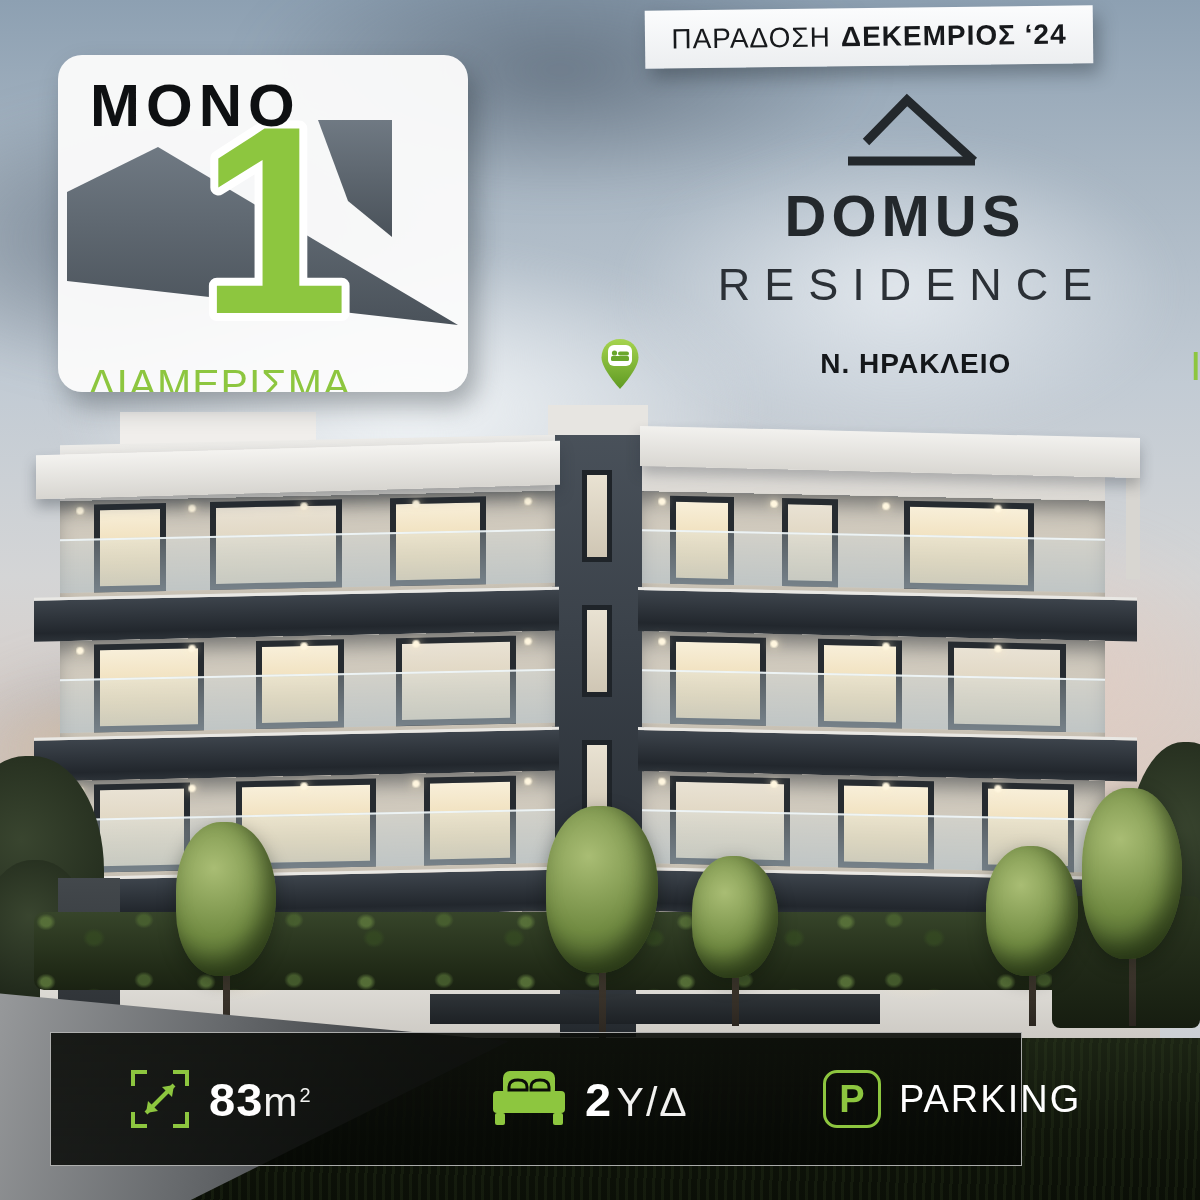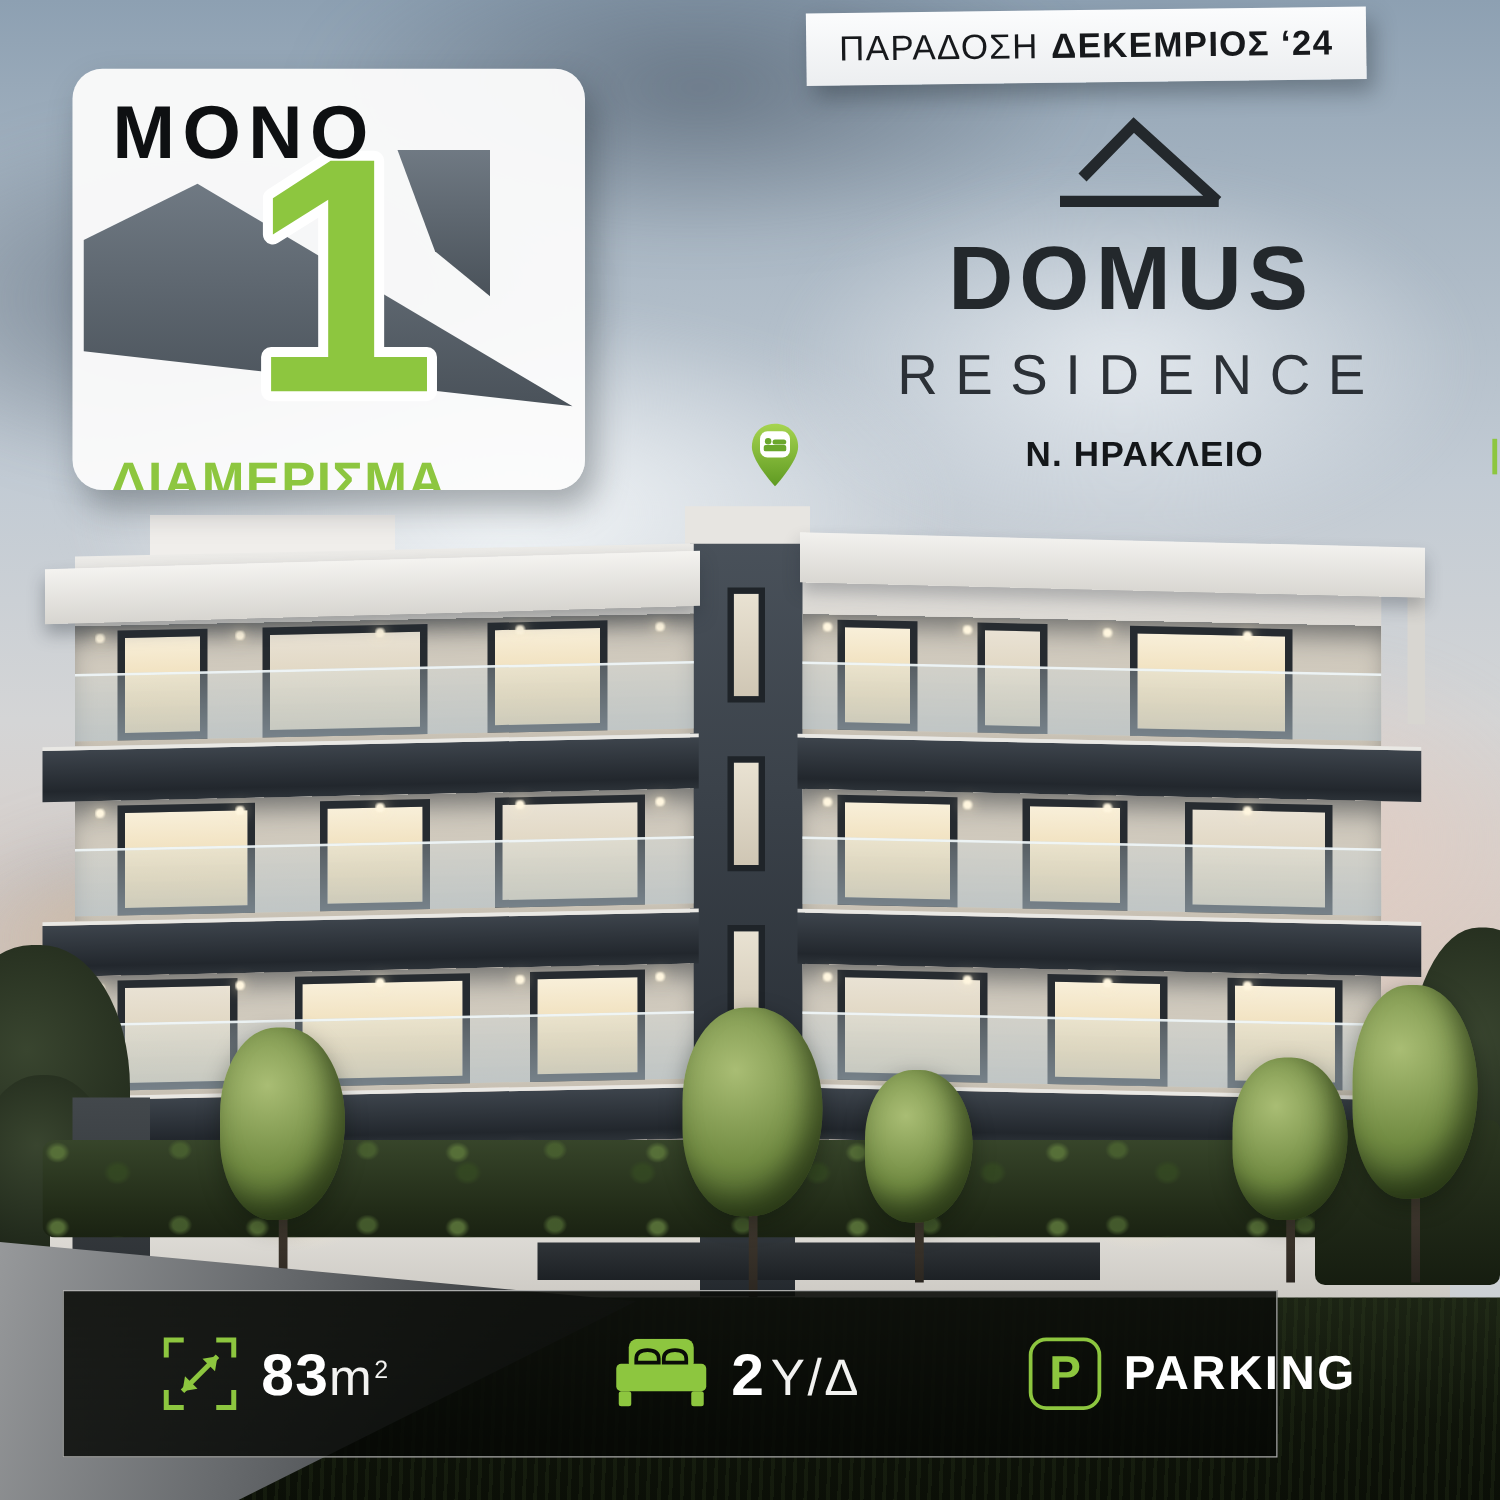--- a/index.html
+++ b/index.html
@@ -78,46 +78,46 @@
   
   .bar{position:absolute;left:50px;top:1032px;width:972px;height:134px;z-index:7;
     background:linear-gradient(180deg,rgba(12,14,10,.9),rgba(5,7,4,.84));
     border:1px solid rgba(255,255,255,.65);}
   .feat{position:absolute;top:0;height:100%;display:flex;align-items:center;gap:18px;color:#fff;}
   .f1{left:78px;} .f2{left:440px;} .f3{left:772px;}
   .fval{font-size:47px;font-weight:800;letter-spacing:1px;}
   .funit{font-size:41px;font-weight:400;color:#f2f2f0;}
   .funit.thin{font-weight:300;letter-spacing:2px;}
   .fsup{font-size:20px;font-weight:400;vertical-align:14px;margin-left:2px;color:#f2f2f0;}
-  .flabel{font-size:38px;font-weight:700;letter-spacing:2px;}
+  .flabel{font-size:38px;font-weight:400;letter-spacing:2px;}
   .pbox{width:58px;height:58px;border:3px solid #8dc63f;border-radius:14px;display:flex;align-items:center;justify-content:center;}
   .pbox span{color:#8dc63f;font-size:38px;font-weight:800;line-height:1;}
 
   
   .deliver{position:absolute;left:645px;top:8px;width:448px;height:58px;z-index:9;
     background:linear-gradient(180deg,#fbfcfd,#eceef0);transform:rotate(-0.7deg);
     box-shadow:6px 10px 18px rgba(30,36,44,.35);
     display:flex;align-items:center;justify-content:center;gap:10px;
     color:#17191c;font-size:28px;letter-spacing:1px;}
   .deliver .lt{font-weight:300;}
   .deliver .bd{font-weight:800;}
 
   
   .avail{position:absolute;left:58px;top:55px;width:410px;height:337px;z-index:9;
     background:rgba(251,251,251,.96);border-radius:24px;overflow:hidden;
     box-shadow:8px 14px 26px rgba(30,36,44,.35);}
   .avail .mono{position:absolute;left:32px;top:16px;font-size:60px;font-weight:800;letter-spacing:6px;color:#0e1012;}
   .avail .l1{position:absolute;left:30px;top:262px;font-size:39px;font-weight:800;letter-spacing:1px;color:#0e1012;}
-  .avail .l2{position:absolute;left:30px;top:306px;font-size:41px;font-weight:700;letter-spacing:1px;color:#8dc63f;}
+  .avail .l2{position:absolute;left:30px;top:306px;font-size:41px;font-weight:400;letter-spacing:1px;color:#8dc63f;}
   .houseSvg{position:absolute;left:0;top:0;}
 
   
   .logo{position:absolute;left:640px;top:92px;width:530px;z-index:8;text-align:center;color:#23282c;}
   .logo .tri{display:block;margin:0 auto;}
-  .logo .nm{margin-top:16px;font-size:72px;font-weight:700;letter-spacing:5px;color:#23282c;}
+  .logo .nm{margin-top:16px;font-size:58px;font-weight:700;letter-spacing:5px;color:#23282c;}
   .logo .sub{margin-top:10px;font-size:45px;font-weight:100;letter-spacing:14px;margin-right:-14px;color:#2b3036;}
   .locline{position:absolute;left:600px;top:338px;width:600px;z-index:8;display:flex;align-items:center;justify-content:space-between;gap:12px;}
   .locline .txt{font-size:28px;font-weight:800;color:#14171a;letter-spacing:1px;}
   .locline .sep{font-size:30px;font-weight:800;color:#8dc63f;}
 </style>
 </head>
 <body>
 
 <div class="scene">
 

